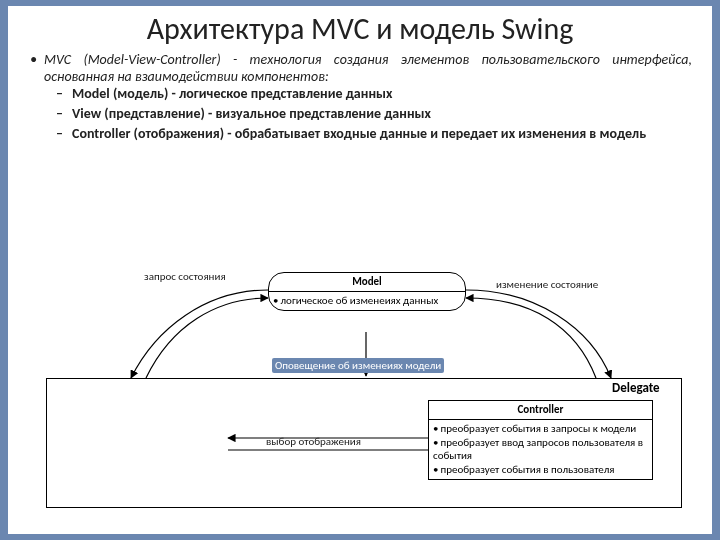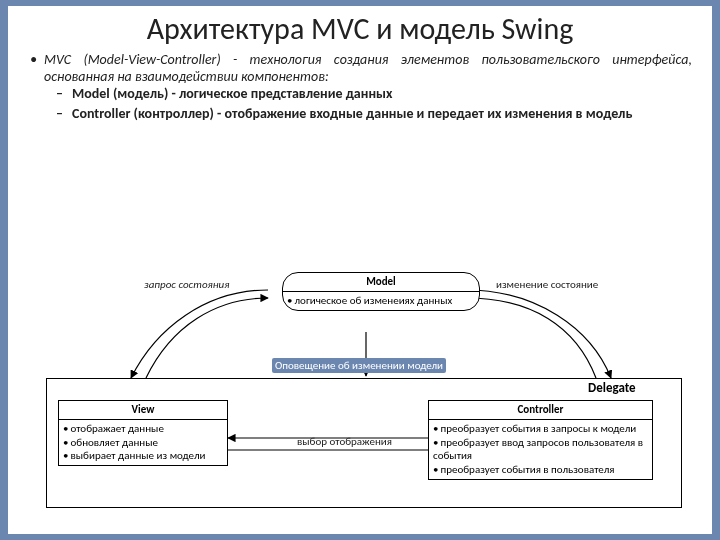--- a/index.html
+++ b/index.html
@@ -60,20 +60,21 @@
 
   .delegate-rect {
     position: absolute;
     border: 1px solid #000;
     background: transparent;
   }
   .delegate-label {
     position: absolute;
     font-weight: bold;
     font-size: 13px;
+    margin-left: 24px;
   }
   .edge-label {
     position: absolute;
     font-size: 11px;
     color: #222;
     white-space: nowrap;
   }
   svg.arrows { position: absolute; left: 0; top: 0; width: 656px; height: 256px; }
 </style>
 </head>
@@ -82,21 +83,22 @@
 <div class="slide">
 
   <div class="title">Архитектура MVC и модель Swing</div>
 
   <div class="body">
     <ul class="bul1">
       <li>MVC (Model-View-Controller) - технология создания элементов пользовательского интерфейса, основанная на взаимодействии компонентов:</li>
     </ul>
     <ul class="bul2">
       <li>Model (модель) - логическое представление данных</li>
-      <li>Controller (контроллер) - отображение входные данные и передает их изменения в модель</li>
+      <li>View (представление) - визуальное представление данных</li>
+      <li>Controller (отображения) - обрабатывает входные данные и передает их изменения в модель</li>
     </ul>
   </div>
 
   <div class="diagram">
 
     <svg class="arrows">
       <defs>
         <marker id="ah" viewBox="0 0 10 10" refX="9" refY="5" markerWidth="7" markerHeight="7" orient="auto-start-reverse">
           <path d="M 0 0 L 10 5 L 0 10 z" fill="#000"></path>
         </marker>
@@ -107,48 +109,40 @@
 
       <path d="M 430 22 C 500 22 555 60 575 110" fill="none" stroke="#000" stroke-width="1.2" marker-end="url(#ah)"></path>
       <path d="M 560 110 C 540 58 495 30 430 30" fill="none" stroke="#000" stroke-width="1.2" marker-end="url(#ah)"></path>
 
       <line x1="330" y1="64" x2="330" y2="108" stroke="#000" stroke-width="1.2" marker-end="url(#ah)"></line>
 
       <line x1="412" y1="170" x2="192" y2="170" stroke="#000" stroke-width="1.2" marker-end="url(#ah)"></line>
       <line x1="192" y1="182" x2="412" y2="182" stroke="#000" stroke-width="1.2" marker-end="url(#ah)"></line>
     </svg>
 
-    <div class="box" style="left:246px; top:4px; width:198px;border-radius:16px;">
+    <div class="box" style="left:232px; top:4px; width:198px;border-radius:16px;">
       <div class="box-title">Model</div>
       <div class="box-body">
         <div>логическое об изменеиях данных</div>
       </div>
     </div>
 
     <div class="delegate-rect" style="left:10px; top:110px; width:636px; height:130px;"></div>
     <div class="delegate-label" style="left:552px; top:112px;">Delegate</div>
 
-    <div class="box" style="left:22px; top:132px; width:170px;">
-      <div class="box-title">View</div>
-      <div class="box-body">
-        <div>отображает данные</div>
-        <div>обновляет данные</div>
-        <div>выбирает данные из модели</div>
-      </div>
-    </div>
 
     <div class="box" style="left:392px; top:132px; width:225px;">
       <div class="box-title">Controller</div>
       <div class="box-body">
         <div>преобразует события в запросы к модели</div>
         <div>преобразует ввод запросов пользователя в события</div>
         <div>преобразует события в пользователя</div>
       </div>
     </div>
 
-    <div class="edge-label" style="left:108px; top:10px;font-style:italic;">запрос состояния</div>
+    <div class="edge-label" style="left:108px; top:2px;">запрос состояния</div>
     <div class="edge-label" style="left:460px; top:10px;">изменение состояние</div>
-    <div class="edge-label" style="left:236px; top:90px; color:#fff; background:#6b87b0; padding:1px 3px; border-radius:2px;">Оповещение об изменении модели</div>
-    <div class="edge-label" style="left:261px; top:167px;">выбор отображения</div>
+    <div class="edge-label" style="left:236px; top:90px; color:#fff; background:#6b87b0; padding:1px 3px; border-radius:2px;">Оповещение об изменеиях модели</div>
+    <div class="edge-label" style="left:230px; top:167px;">выбор отображения</div>
 
   </div>
 
 </div>
 
 </body></html>

